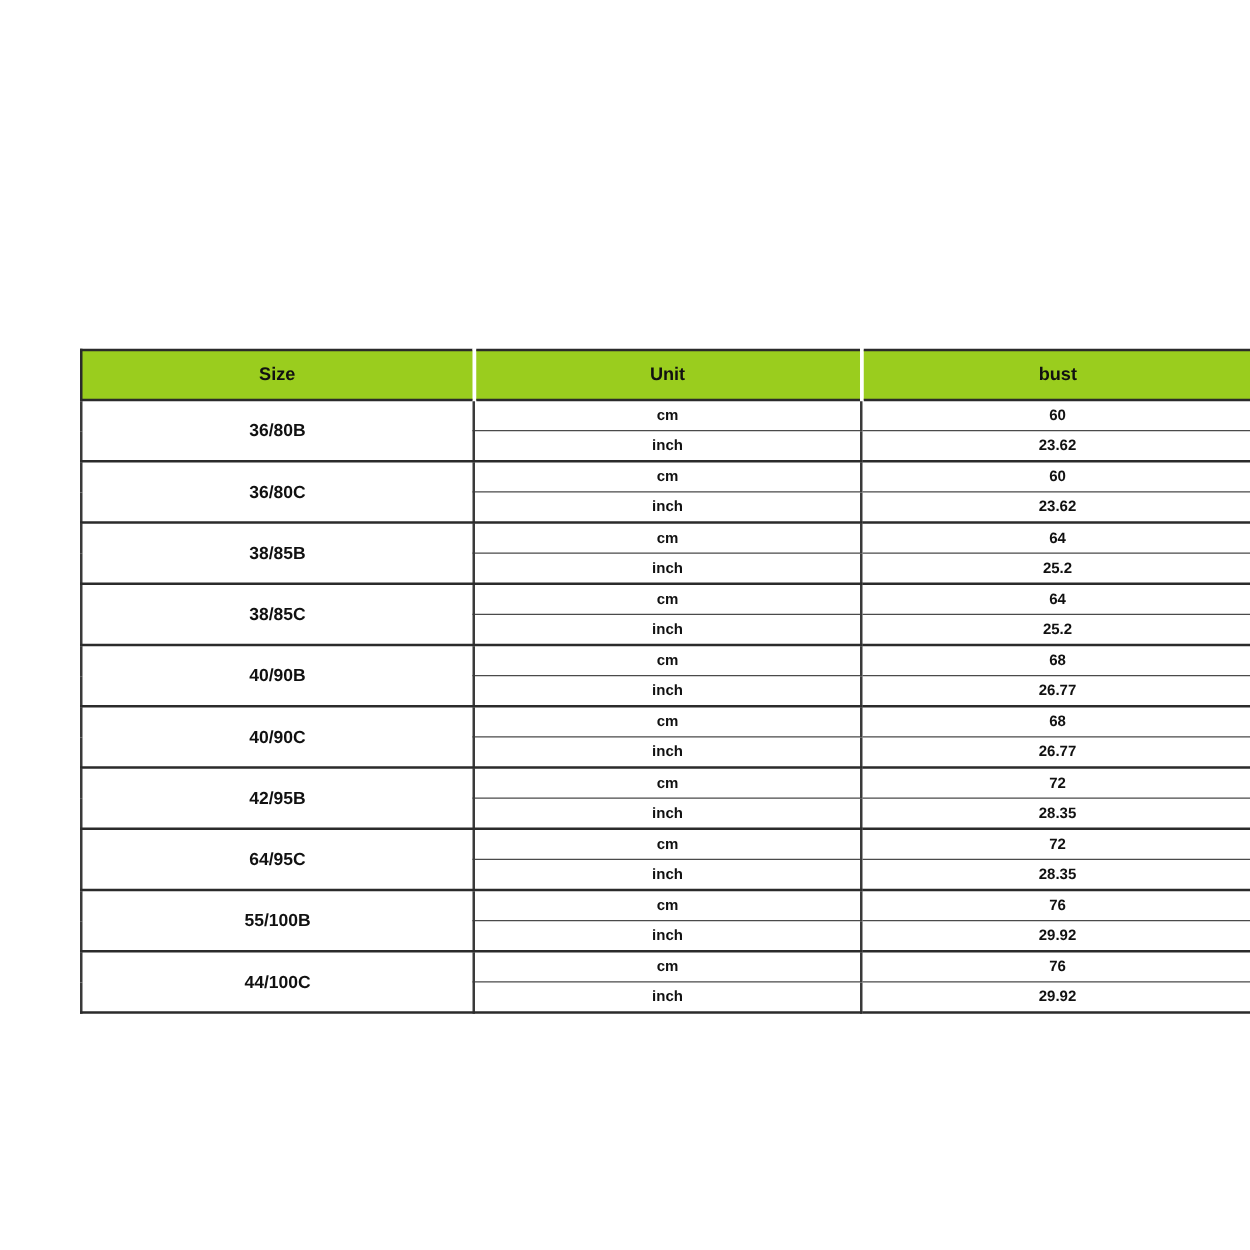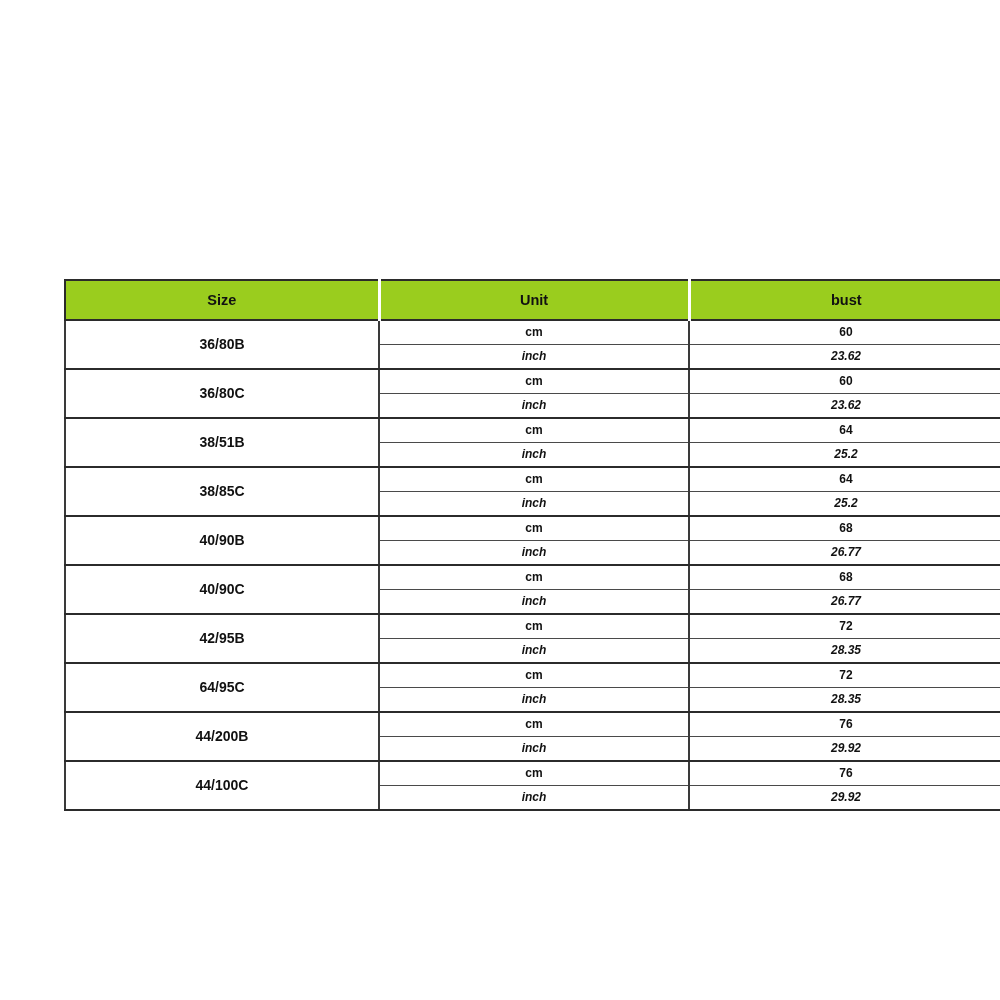--- a/index.html
+++ b/index.html
@@ -68,21 +68,20 @@
   
   tbody td.size-cell {
     font-size: 14px;
     border-bottom: 2px solid #2b2b2b;
     vertical-align: middle;
   }
 
   
   tbody tr.group-end td {
     border-bottom: 2px solid #2b2b2b;
-    font-style: italic;
   }
 
   tbody tr.last-row td {
     border-bottom: 2px solid #2b2b2b;
   }
 </style>
 </head>
 <body>
 
 <div id="size-chart-wrap">
@@ -112,21 +111,21 @@
         <tr>
           <td class="size-cell" rowspan="2">36/80C</td>
           <td>cm</td>
           <td>60</td>
         </tr>
         <tr class="group-end">
           <td>inch</td>
           <td>23.62</td>
         </tr>
         <tr>
-          <td class="size-cell" rowspan="2">38/51B</td>
+          <td class="size-cell" rowspan="2">38/85B</td>
           <td>cm</td>
           <td>64</td>
         </tr>
         <tr class="group-end">
           <td>inch</td>
           <td>25.2</td>
         </tr>
         <tr>
           <td class="size-cell" rowspan="2">38/85C</td>
           <td>cm</td>
@@ -166,21 +165,21 @@
         <tr>
           <td class="size-cell" rowspan="2">64/95C</td>
           <td>cm</td>
           <td>72</td>
         </tr>
         <tr class="group-end">
           <td>inch</td>
           <td>28.35</td>
         </tr>
         <tr>
-          <td class="size-cell" rowspan="2">44/200B</td>
+          <td class="size-cell" rowspan="2">55/100B</td>
           <td>cm</td>
           <td>76</td>
         </tr>
         <tr class="group-end">
           <td>inch</td>
           <td>29.92</td>
         </tr>
         <tr>
           <td class="size-cell" rowspan="2">44/100C</td>
           <td>cm</td>

